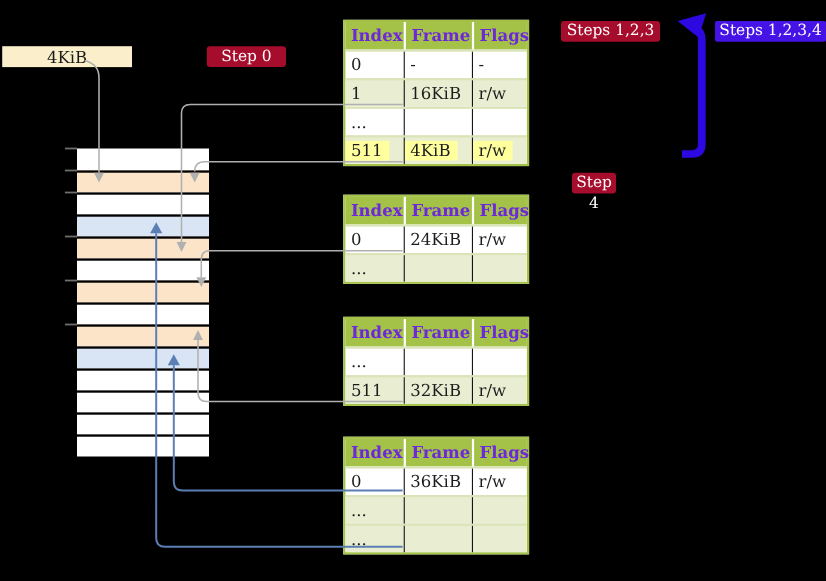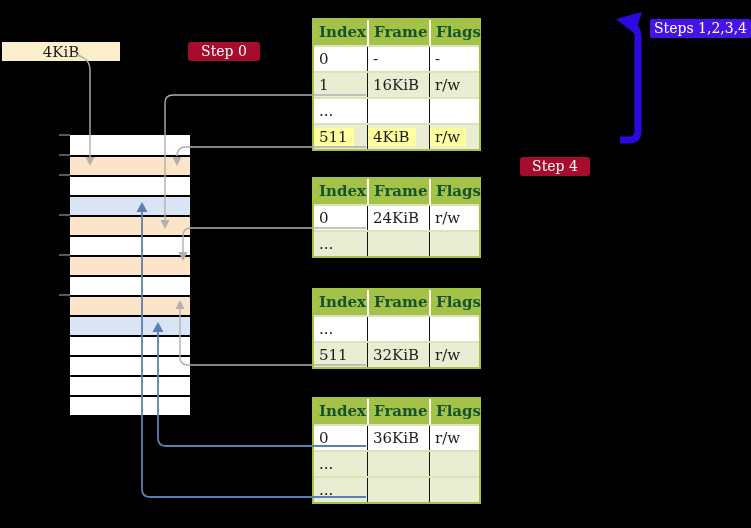--- a/index.html
+++ b/index.html
@@ -18,21 +18,21 @@
   
   .badge {
     position:absolute; height:19px; line-height:19px; text-align:center;
     color:#fff; font-size:14px; border-radius:3px;
   }
   .badge.red  { background:var(--badge-red); }
   .badge.blue { background:var(--badge-blue); border-radius:2px; }
   #badge-step0     { left:188px; top:42px;  width:72px; }
   #badge-steps123  { left:510px; top:19px;  width:90px; }
   #badge-steps1234 { left:650px; top:19px;  width:101px; }
-  #badge-step4     { left:520px; top:157px; width:70px; }
+  #badge-step4     { left:520px; top:157px; width:40px; }
 
   
   .memory { position:absolute; left:70px; top:135px; width:120px; height:280px; }
   .mem-row { height:20px; box-sizing:border-box; border-top:2px solid #000; }
   .mem-row:first-child { border-top:none; }
   .fill-white { background:#ffffff; }
   .fill-peach { background:var(--mem-peach); }
   .fill-blue  { background:var(--mem-blue); }
 
   
@@ -40,21 +40,21 @@
     position:absolute; left:312px; width:169px; box-sizing:border-box;
     border:2px solid var(--header-green); background:#fff;
   }
   #table-1 { top:18px; }
   #table-2 { top:177px; }
   #table-3 { top:288px; }
   #table-4 { top:397px; }
   .t-head, .t-row { display:grid; grid-template-columns:53px 62px 1fr; }
   .t-head { background:var(--header-green); height:25px; }
   .t-head .cell {
-    color:#14532d; font-weight:bold; font-size:15px; line-height:25px;
+    color:#6d28d9; font-weight:bold; font-size:15px; line-height:25px;
     padding-left:5px; border-left:2px solid #fff; box-sizing:border-box;
   }
   .t-head .cell:first-child { border-left:none; }
   .t-row { height:26px; box-sizing:border-box; border-top:2px solid var(--row-sep); }
   .t-row.shade { background:var(--row-green); }
   .t-row .cell {
     font-size:15px; line-height:24px; padding-left:5px; color:#1c1c1c;
     border-left:1px solid #141414; box-sizing:border-box;
     white-space:nowrap; overflow:hidden;
   }
@@ -72,20 +72,21 @@
   .big-arrow-head  { fill:var(--arrow-blue); }
 </style>
 </head>
 <body>
 
 <div class="canvas">
 
   <div class="frame-label">4KiB</div>
 
   <div class="badge red" id="badge-step0">Step 0</div>
+  <div class="badge red" id="badge-steps123">Steps 1,2,3</div>
   <div class="badge blue" id="badge-steps1234">Steps 1,2,3,4</div>
   <div class="badge red" id="badge-step4">Step 4</div>
 
   <div class="memory" id="memory">
       <div class="mem-row fill-white"></div>
       <div class="mem-row fill-peach"></div>
       <div class="mem-row fill-white"></div>
       <div class="mem-row fill-blue"></div>
       <div class="mem-row fill-peach"></div>
       <div class="mem-row fill-white"></div>

